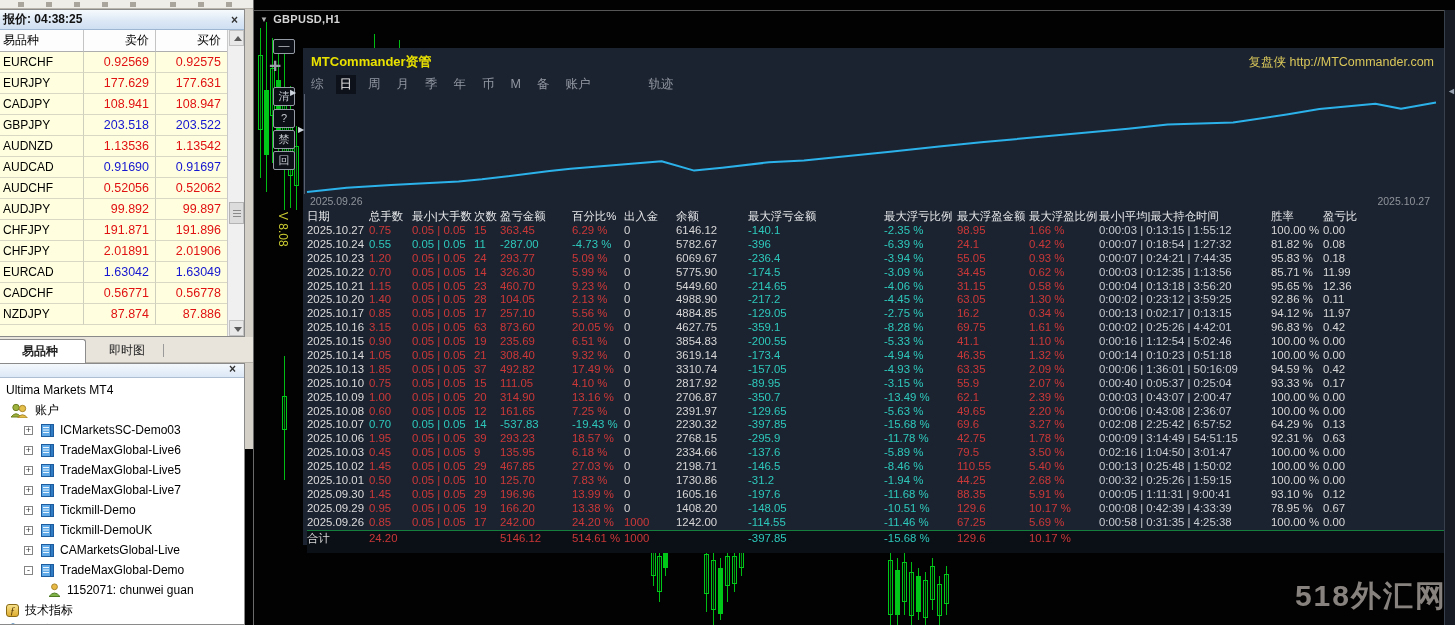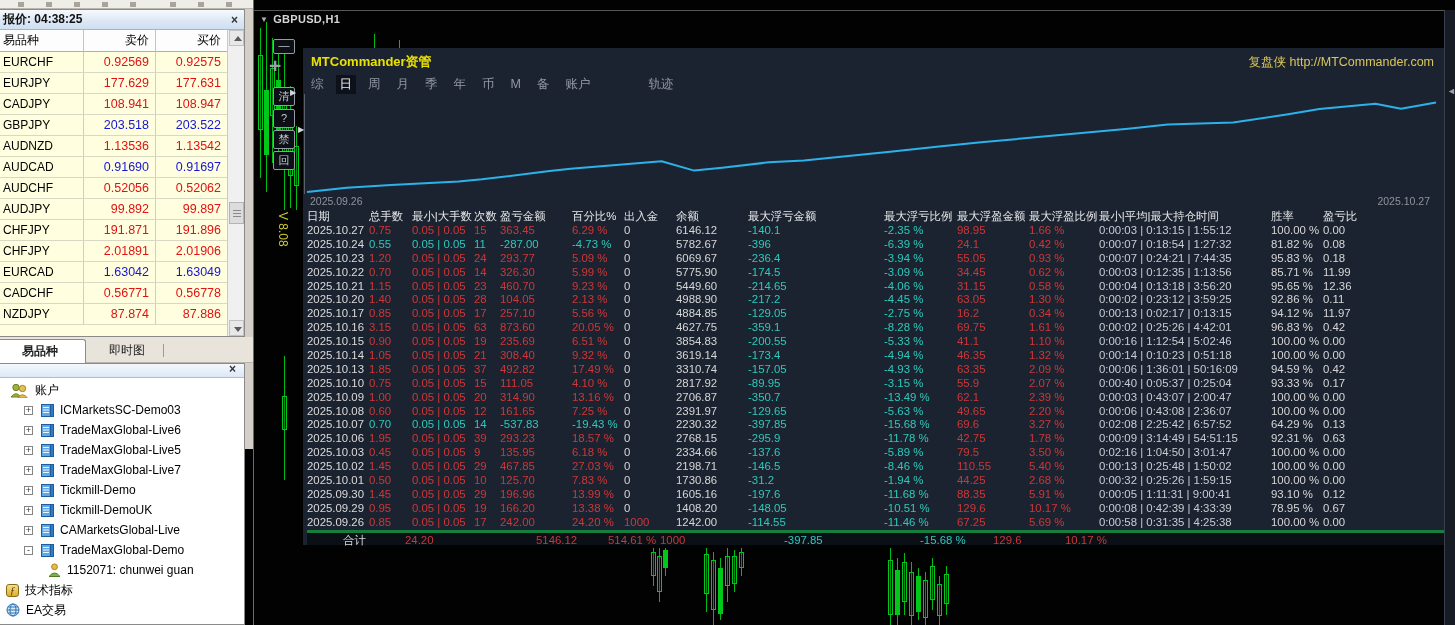--- a/index.html
+++ b/index.html
@@ -71,21 +71,21 @@
   .p-date-right{position:absolute;right:14px;top:147px;color:#8f949b;font-size:10.5px;}
   .p-table{position:absolute;left:0;top:160px;right:0;bottom:0;padding-left:4px;font-size:11.4px;}
   .t-row{display:grid;grid-template-columns:62px 43px 62px 26px 72px 52px 52px 72px 136px 73px 72px 70px 172px 52px auto;height:13.9px;line-height:13.9px;white-space:nowrap;}
   .t-row.t-head{height:16px;line-height:16px;color:#e6e8ea;}
   .t-cell{overflow:visible;}
   .t-date{color:#dadada;}
   .t-red{color:#cb3838;}
   .t-teal{color:#2dc8bb;}
   .t-white{color:#d6d6d6;}
   .t-time{color:#c8ccd2;}
-  .t-row.t-total{height:15px;line-height:15px;background:#0b0f16;border-top:3px solid #15803d;margin-right:0;padding-left:36px;}
+  .t-row.t-total{height:23px;line-height:15px;background:#0b0f16;border-top:1px solid #15803d;margin-right:0;}
   .right-strip{position:absolute;left:1190px;top:10px;width:12px;height:615px;background:#161b24;border-left:1px solid #39404d;z-index:4;}
   .strip-tri{position:absolute;left:2px;top:76px;color:#98a2b0;font-size:9px;}
   .watermark{position:absolute;right:8px;top:576px;color:#87827d;font-size:30px;font-weight:bold;letter-spacing:2px;z-index:9;}
 </style>
 </head>
 <body>
 
 <div class="screen">
 
   <div class="left-col">
@@ -188,20 +188,23 @@
       <div class="q-tab active">易品种</div>
       <div class="q-tab plain">即时图</div>
       <div class="q-tab-sep"></div>
     </div>
 
     <div class="nav-panel">
       <div class="n-titlebar">
         <span class="q-close">×</span>
       </div>
       <div class="n-tree">
+          <div class="n-row">
+            <span class="n-label">Ultima Markets MT4</span>
+          </div>
           <div class="n-row">
             <span class="n-icn" style="margin-left: 10px;">
               <svg width="19" height="15" viewBox="0 0 19 15">
                 <circle cx="6" cy="4.5" r="3.2" fill="#9db23c" stroke="#6d7f22"></circle>
                 <path d="M1 14 Q6 7.5 11 14 Z" fill="#9db23c" stroke="#6d7f22"></path>
                 <circle cx="12.5" cy="5.5" r="3.2" fill="#e4c04a" stroke="#a8852a"></circle>
                 <path d="M7.5 15 Q12.5 8.5 17.5 15 Z" fill="#e4c04a" stroke="#a8852a"></path>
               </svg>
             </span>
             <span class="n-label">账户</span>
@@ -842,14 +845,15 @@
             <div class="t-cell t-time"></div>
             <div class="t-cell t-white"></div>
             <div class="t-cell t-white"></div>
           </div>
         </div>
     </div>
 
     <div class="right-strip">
       <span class="strip-tri">◄</span>
     </div>
+    <div class="watermark">518外汇网</div>
   </div>
 </div>
 
 </body></html>

